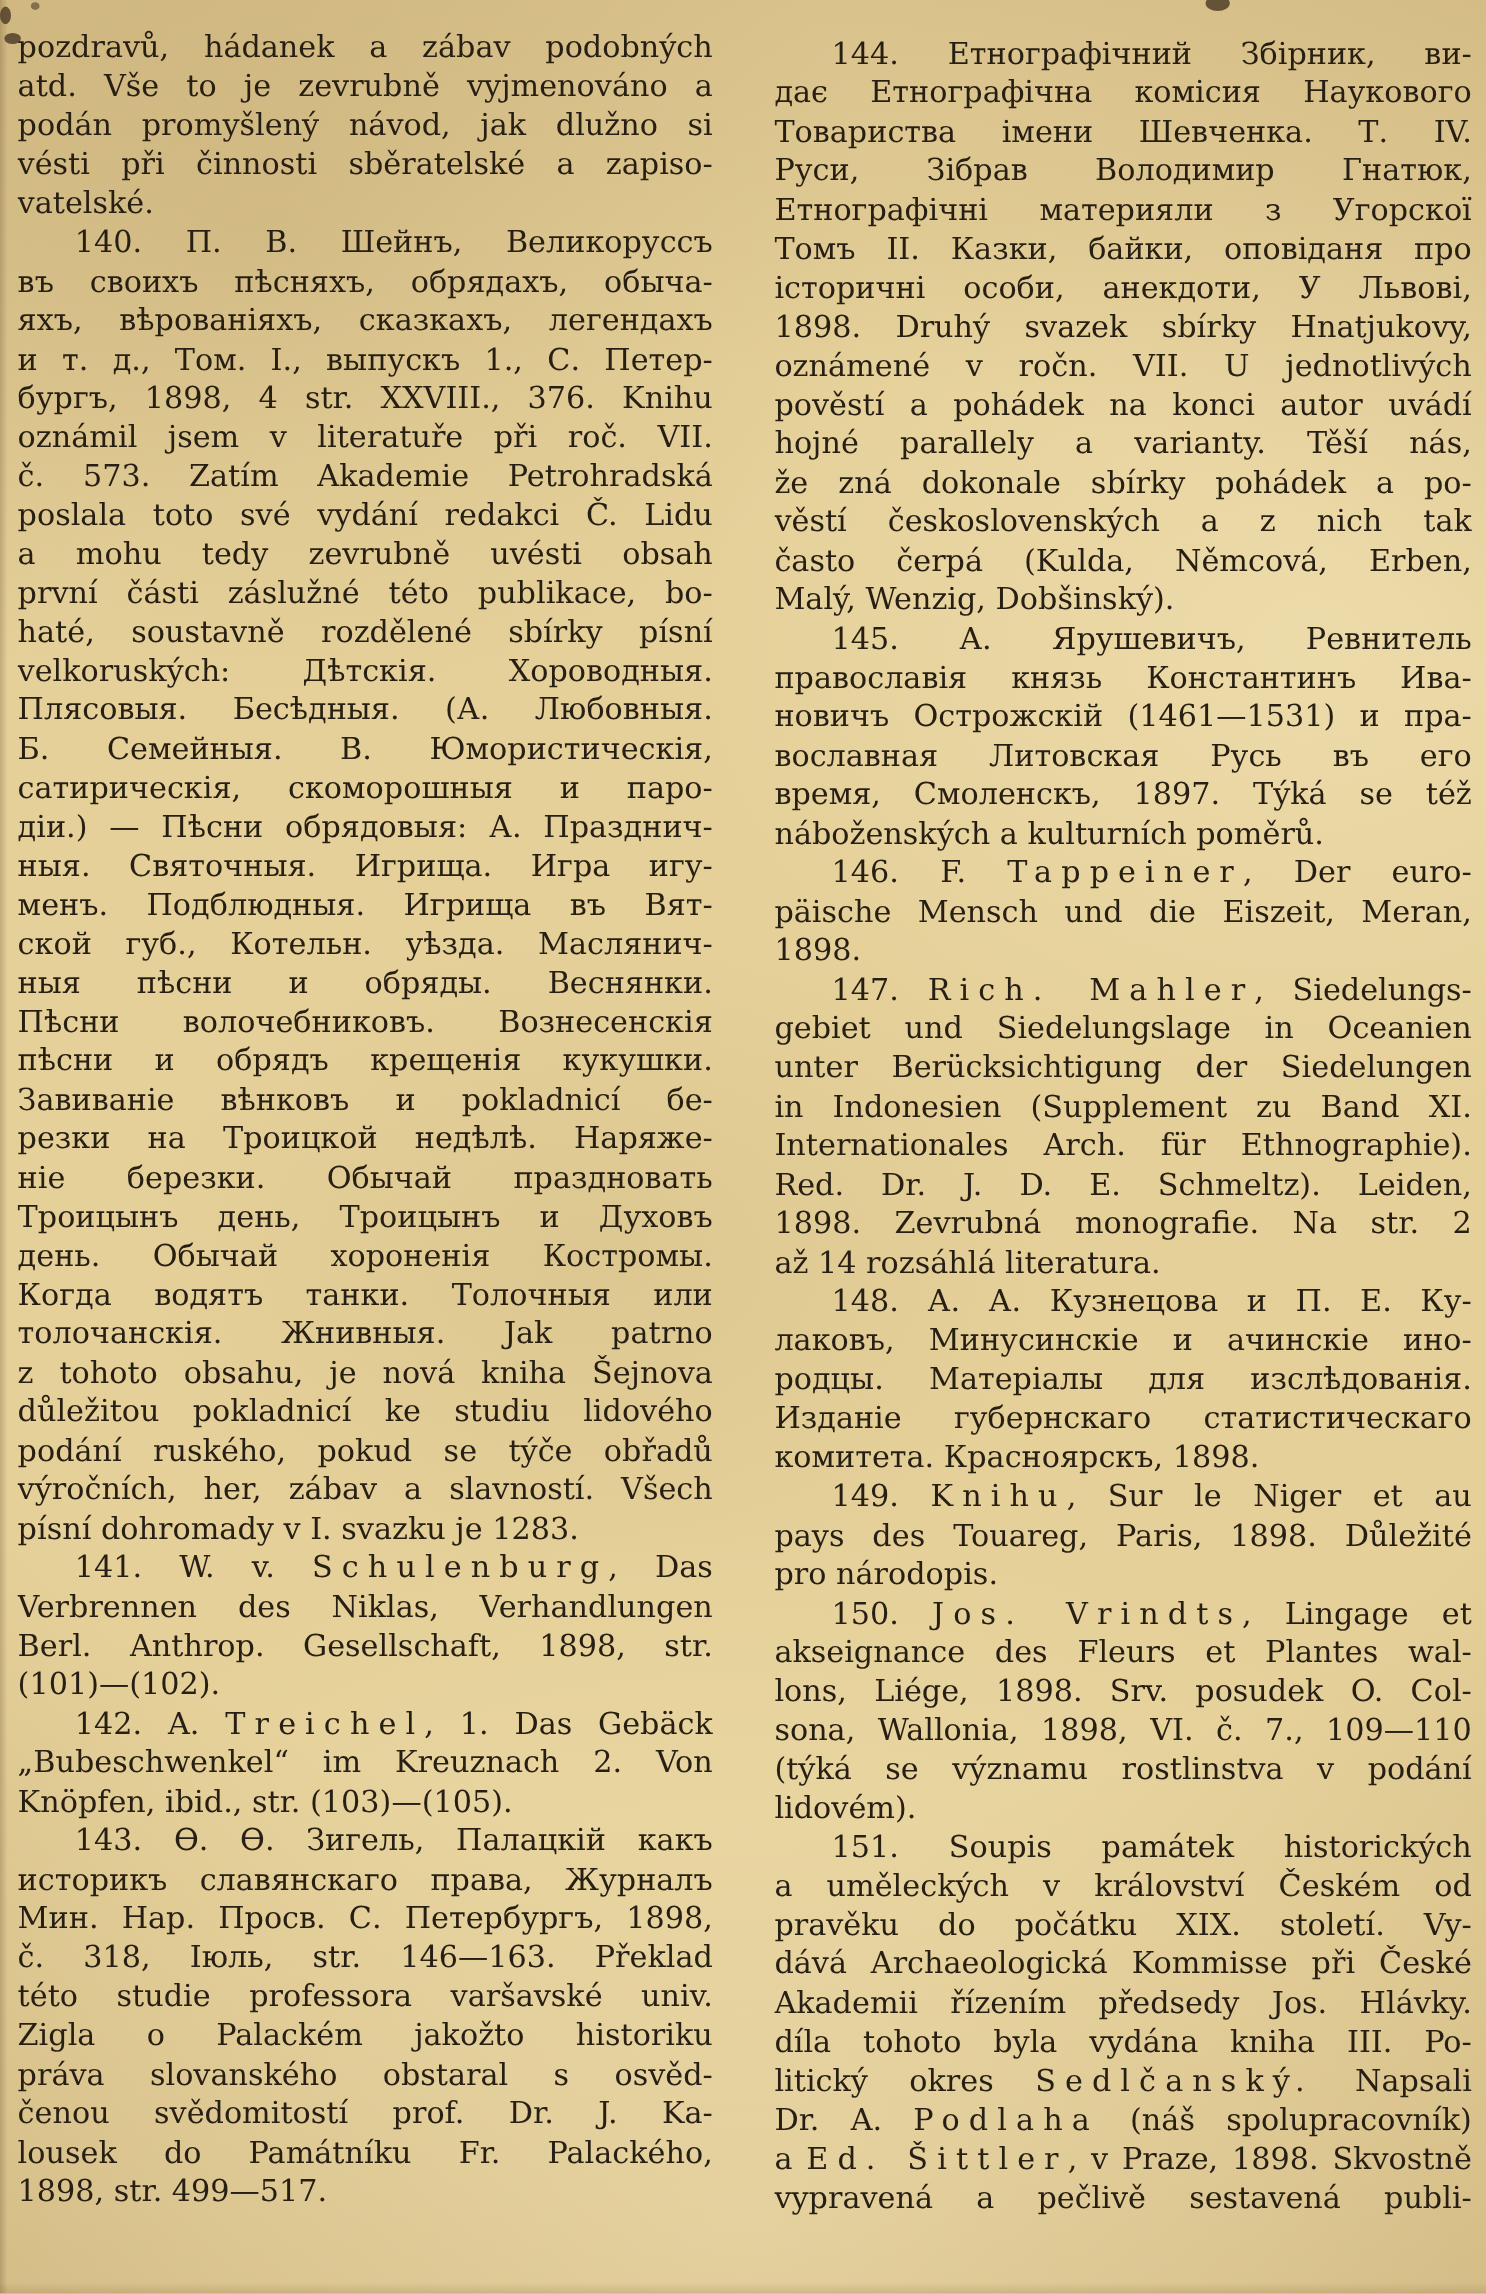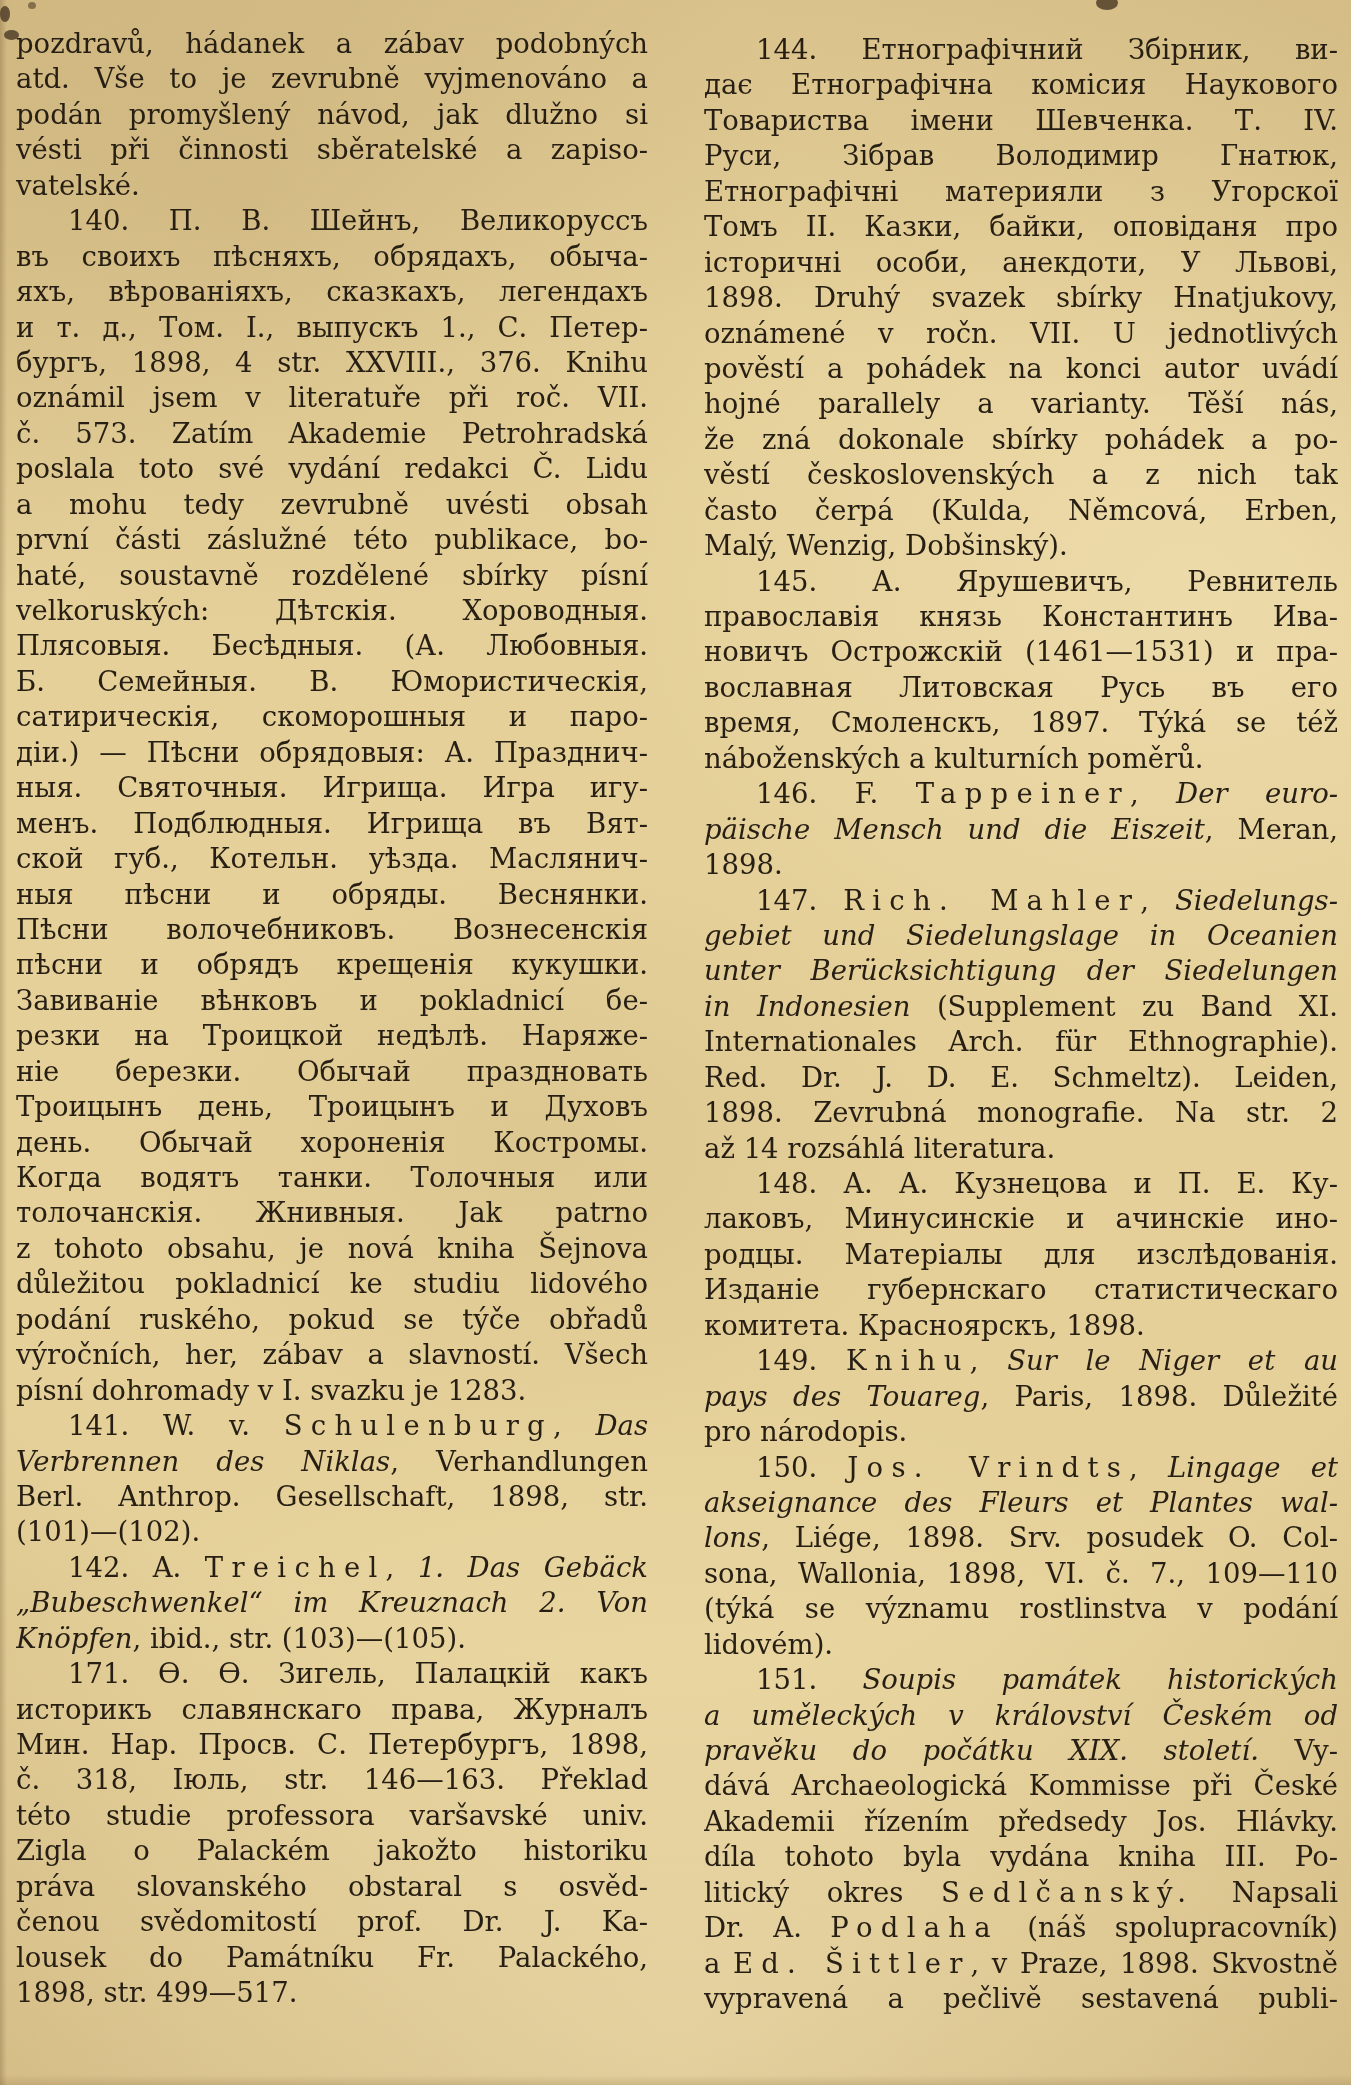--- a/index.html
+++ b/index.html
@@ -12,21 +12,21 @@
       radial-gradient(ellipse 1250px 950px at 50% 97%, rgba(252,242,200,0.33), transparent 68%),
       radial-gradient(ellipse 700px 500px at 40% 55%, rgba(120,85,38,0.07), transparent 60%),
       radial-gradient(ellipse 1500px 1200px at 50% 48%, transparent 55%, rgba(135,95,42,0.20) 100%);
     font-family:"DejaVu Serif","Liberation Serif",serif;
     color:#271f13;
   }
   .col{position:absolute;font-size:27.5px;line-height:35.45px;text-align:justify;}
   .col .line{text-align-last:justify;height:35.45px;overflow:hidden;}
   .col .line.end{text-align-last:left;}
   .col .line.ind{text-indent:52px;}
-  .it{font-style:italic;margin-top:44px;}
+  .it{margin-top:44px;}
   .sp{letter-spacing:0.30em;}
   .col-left{left:16px;top:26px;width:632px;}
   .col-right{left:704px;top:32px;width:634px;}
   .artifact{position:absolute;background:#51402a;border-radius:50%;opacity:.85;}
   .edge-left{position:absolute;left:0;top:0;width:7px;height:100%;
     background:linear-gradient(to right, rgba(90,62,30,0.25), rgba(90,62,30,0));}
   .edge-bottom{position:absolute;left:0;bottom:0;width:100%;height:10px;
     background:linear-gradient(to top, rgba(110,80,40,0.18), rgba(110,80,40,0));}
 </style>
 </head>
@@ -80,21 +80,21 @@
     <div class="line"><span>podání ruského, pokud se týče obřadů</span></div>
     <div class="line"><span>výročních, her, zábav a slavností. Všech</span></div>
     <div class="line end"><span>písní dohromady v I. svazku je 1283.</span></div>
     <div class="line ind"><span>141. W. v. </span><span class="sp">Schulenburg</span><span>, </span><span class="it">Das</span></div>
     <div class="line"><span class="it">Verbrennen des Niklas</span><span>, Verhandlungen</span></div>
     <div class="line"><span>Berl. Anthrop. Gesellschaft, 1898, str.</span></div>
     <div class="line end"><span>(101)—(102).</span></div>
     <div class="line ind"><span>142. A. </span><span class="sp">Treichel</span><span>, </span><span class="it">1. Das Gebäck</span></div>
     <div class="line"><span class="it">„Bubeschwenkel“ im Kreuznach 2. Von</span></div>
     <div class="line end"><span class="it">Knöpfen</span><span>, ibid., str. (103)—(105).</span></div>
-    <div class="line ind"><span>171. Ѳ. Ѳ. Зигель, Палацкій какъ</span></div>
+    <div class="line ind"><span>143. Ѳ. Ѳ. Зигель, Палацкій какъ</span></div>
     <div class="line"><span>историкъ славянскаго права, Журналъ</span></div>
     <div class="line"><span>Мин. Нар. Просв. С. Петербургъ, 1898,</span></div>
     <div class="line"><span>č. 318, Іюль, str. 146—163. Překlad</span></div>
     <div class="line"><span>této studie professora varšavské univ.</span></div>
     <div class="line"><span>Zigla o Palackém jakožto historiku</span></div>
     <div class="line"><span>práva slovanského obstaral s osvěd-</span></div>
     <div class="line"><span>čenou svědomitostí prof. Dr. J. Ka-</span></div>
     <div class="line"><span>lousek do Památníku Fr. Palackého,</span></div>
     <div class="line end"><span>1898, str. 499—517.</span></div>
   </div>

